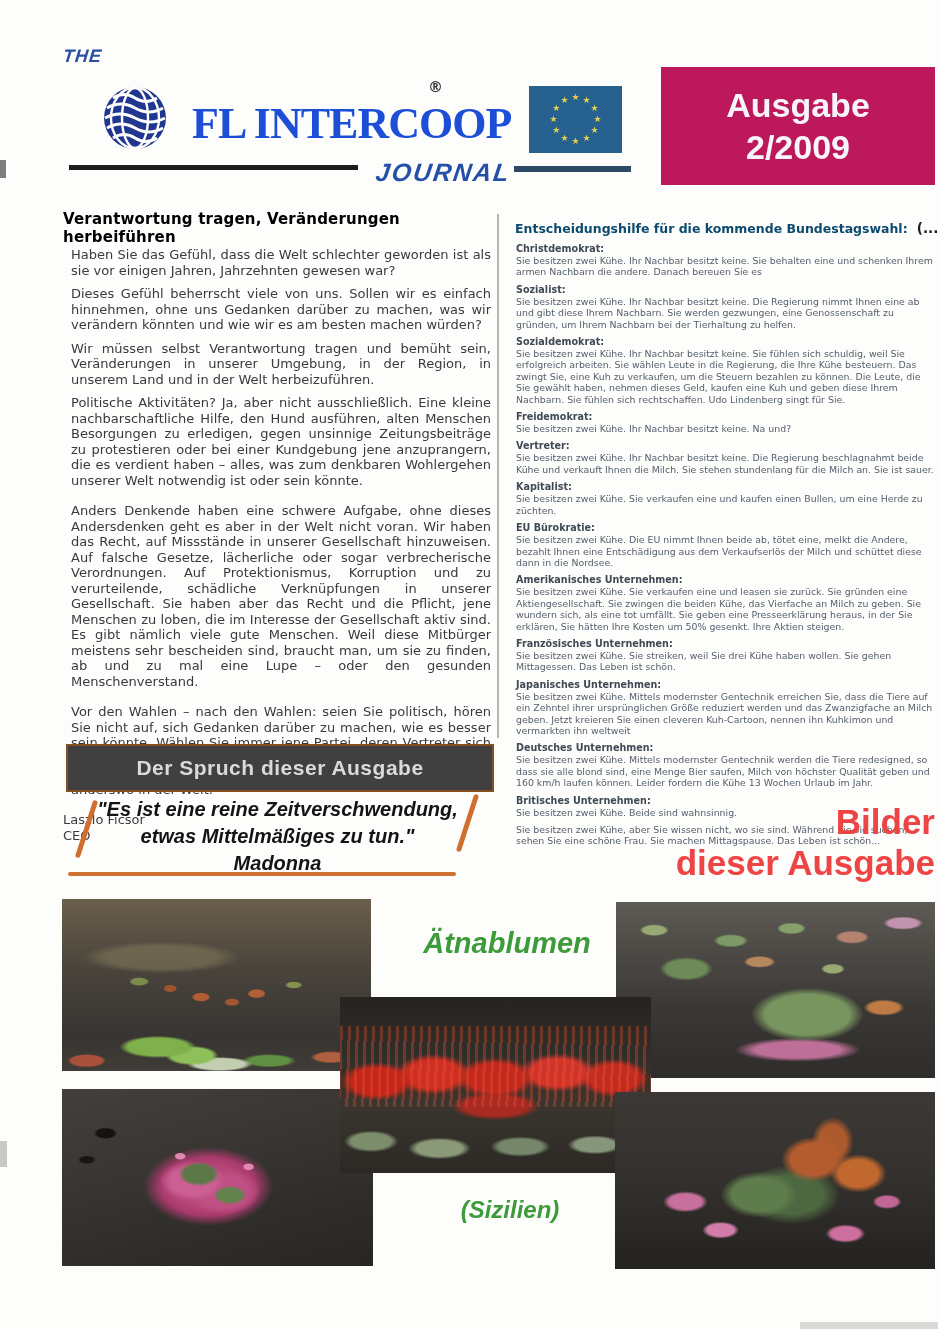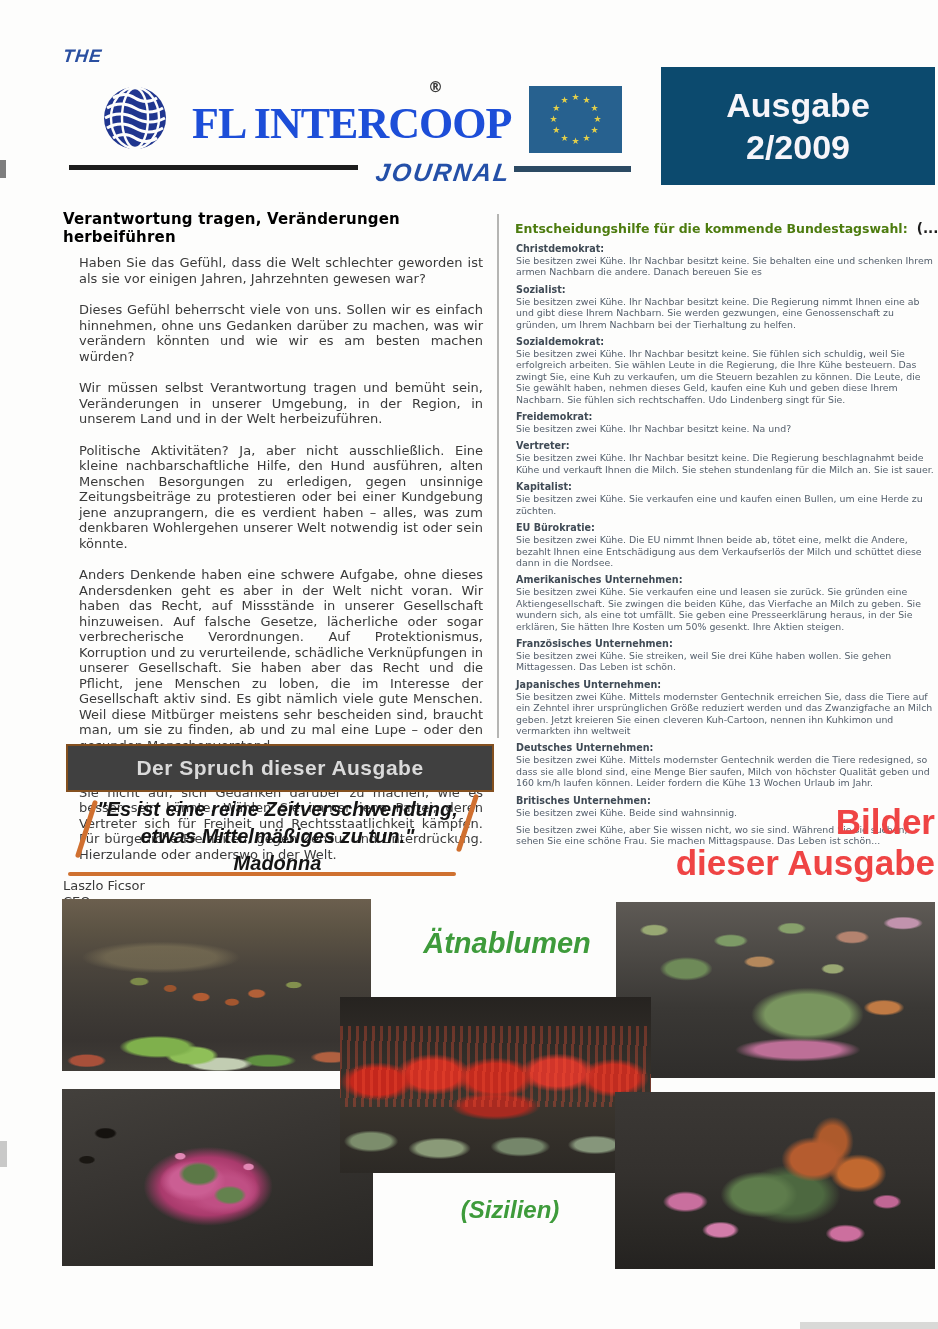--- a/index.html
+++ b/index.html
@@ -11,38 +11,38 @@
        color:#2a4fa0;letter-spacing:1px;transform:skewX(-6deg);}
   .globe{position:absolute;left:103px;top:85px;width:64px;height:66px;}
   .brand{position:absolute;left:192px;top:98px;font:bold 44px "Liberation Serif",serif;
          color:#1d4ed8;letter-spacing:-1px;white-space:nowrap;}
   .reg{position:absolute;left:428px;top:78px;font:bold 15px "DejaVu Sans",sans-serif;color:#3a3a3a;}
   .rule-black{position:absolute;left:69px;top:165px;width:289px;height:5px;background:#1d1d1d;}
   .journal{position:absolute;left:376px;top:158px;font:italic 900 25px "Liberation Sans",sans-serif;
            color:#2450a8;letter-spacing:2px;transform:skewX(-8deg);}
   .rule-slate{position:absolute;left:514px;top:166px;width:117px;height:6px;background:#2c4a63;}
   .euflag{position:absolute;left:529px;top:86px;width:93px;height:67px;background:#27618f;}
-  .issuebox{position:absolute;left:661px;top:67px;width:274px;height:118px;background:#0c4a6e;
+  .issuebox{position:absolute;left:661px;top:67px;width:274px;height:118px;background:#be185d;
             color:#f7f5fa;text-align:center;font:bold 34px "Liberation Sans",sans-serif;
             display:flex;flex-direction:column;justify-content:center;line-height:42px;}
 
   
   .l-title{position:absolute;left:63px;top:210px;width:436px;font:bold 15px "DejaVu Sans",sans-serif;
            color:#000000;letter-spacing:.2px;}
   .l-body{position:absolute;left:63px;top:239px;width:436px;font:13px/15.5px "DejaVu Sans",sans-serif;
           color:#3a3a3a;text-align:justify;}
-  .l-body p{margin:16px;}
+  .l-body p{margin:8px;}
   .l-body p.gap{margin-top:15px;}
   .sig{margin-top:15px;}
   .sig div{line-height:16px;}
   .divider{position:absolute;left:497px;top:214px;width:2px;height:524px;background:#b5b5b3;}
 
   
   .r-title{position:absolute;left:515px;top:218px;width:422px;white-space:nowrap;}
-  .r-title .red{font:bold 12.5px "DejaVu Sans",sans-serif;color:#4d7c0f;}
+  .r-title .red{font:bold 12.5px "DejaVu Sans",sans-serif;color:#0c4a6e;}
   .r-title .blk{font:bold 13.5px "DejaVu Sans",sans-serif;color:#1d1d1d;margin-left:4px;}
   .r-body{position:absolute;left:516px;top:243px;width:420px;}
   .entry{margin-bottom:6px;}
   .entry-label{font:bold 9.6px/12px "DejaVu Sans",sans-serif;color:#3f4a55;}
   .entry-text{font:9.4px/11.4px "DejaVu Sans",sans-serif;color:#55606d;}
 
   
   .spruchbox{position:absolute;left:66px;top:744px;width:424px;height:44px;background:#404040;
              border:2px solid #84501f;display:flex;align-items:center;justify-content:center;
              font:bold 21px "Liberation Sans",sans-serif;color:#dadada;letter-spacing:.5px;}

